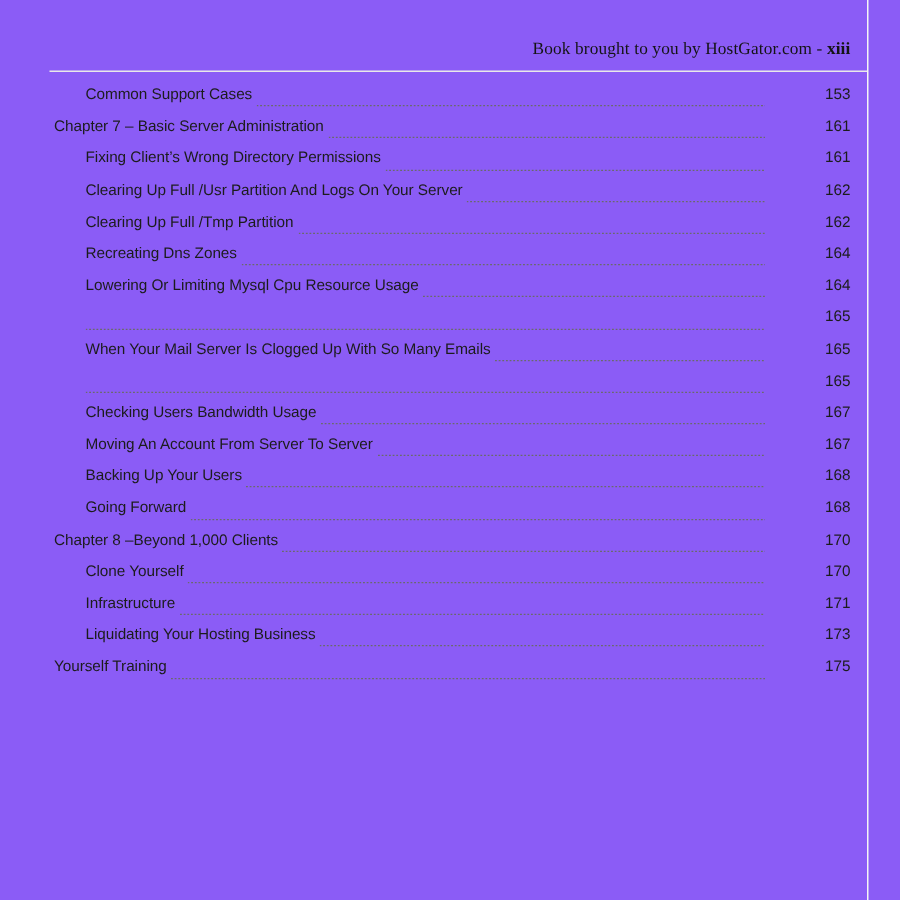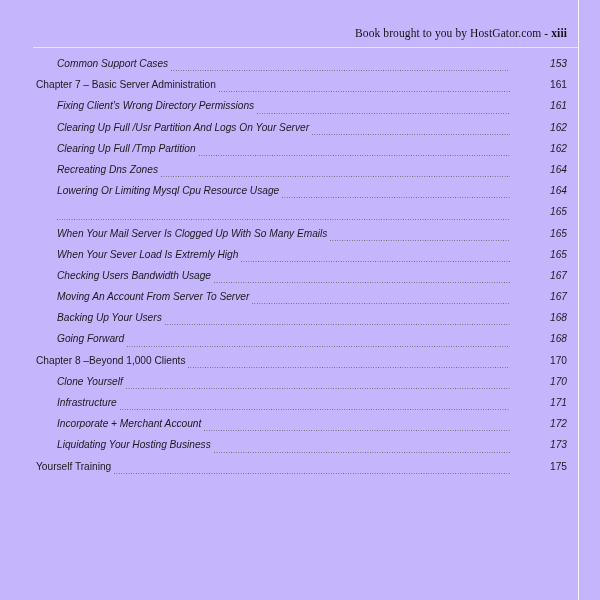--- a/index.html
+++ b/index.html
@@ -13,21 +13,21 @@
     overflow: hidden;
     font-family: "Liberation Sans", sans-serif;
     color: #1a1a1a;
     -webkit-font-smoothing: antialiased;
   }
 
   .page {
     position: relative;
     width: 600px;
     height: 600px;
-    background: #c4b5fd;
+    background: #8b5cf6;
     box-sizing: border-box;
   }
 
   
   .page-edge-right {
     position: absolute;
     top: 0;
     left: 578px;
     width: 1px;
     height: 600px;
@@ -72,21 +72,20 @@
     height: 21.2px;
     font-size: 10.2px;
     line-height: 21.2px;
     letter-spacing: -0.02px;
     white-space: nowrap;
     color: #1c1c1c;
   }
 
   .toc-row.level-2 {
     padding-left: 21px;
-    font-style: italic;
   }
 
   .toc-title {
     flex: 0 0 auto;
     padding-right: 3px;
   }
 
   .toc-leader {
     flex: 1 1 auto;
     position: relative;
@@ -167,21 +166,20 @@
       <div class="toc-row level-2">
         <span class="toc-leader"></span>
         <span class="toc-page">165</span>
       </div>
       <div class="toc-row level-2">
         <span class="toc-title">When Your Mail Server Is Clogged Up With So Many Emails</span>
         <span class="toc-leader"></span>
         <span class="toc-page">165</span>
       </div>
       <div class="toc-row level-2">
-        <span class="toc-title">When Your Sever Load Is Extremly High</span>
         <span class="toc-leader"></span>
         <span class="toc-page">165</span>
       </div>
       <div class="toc-row level-2">
         <span class="toc-title">Checking Users Bandwidth Usage</span>
         <span class="toc-leader"></span>
         <span class="toc-page">167</span>
       </div>
       <div class="toc-row level-2">
         <span class="toc-title">Moving An Account From Server To Server</span>
@@ -207,25 +205,20 @@
         <span class="toc-title">Clone Yourself</span>
         <span class="toc-leader"></span>
         <span class="toc-page">170</span>
       </div>
       <div class="toc-row level-2">
         <span class="toc-title">Infrastructure</span>
         <span class="toc-leader"></span>
         <span class="toc-page">171</span>
       </div>
       <div class="toc-row level-2">
-        <span class="toc-title">Incorporate + Merchant Account</span>
-        <span class="toc-leader"></span>
-        <span class="toc-page">172</span>
-      </div>
-      <div class="toc-row level-2">
         <span class="toc-title">Liquidating Your Hosting Business</span>
         <span class="toc-leader"></span>
         <span class="toc-page">173</span>
       </div>
       <div class="toc-row level-1">
         <span class="toc-title">Yourself Training</span>
         <span class="toc-leader"></span>
         <span class="toc-page">175</span>
       </div>
     </div>

